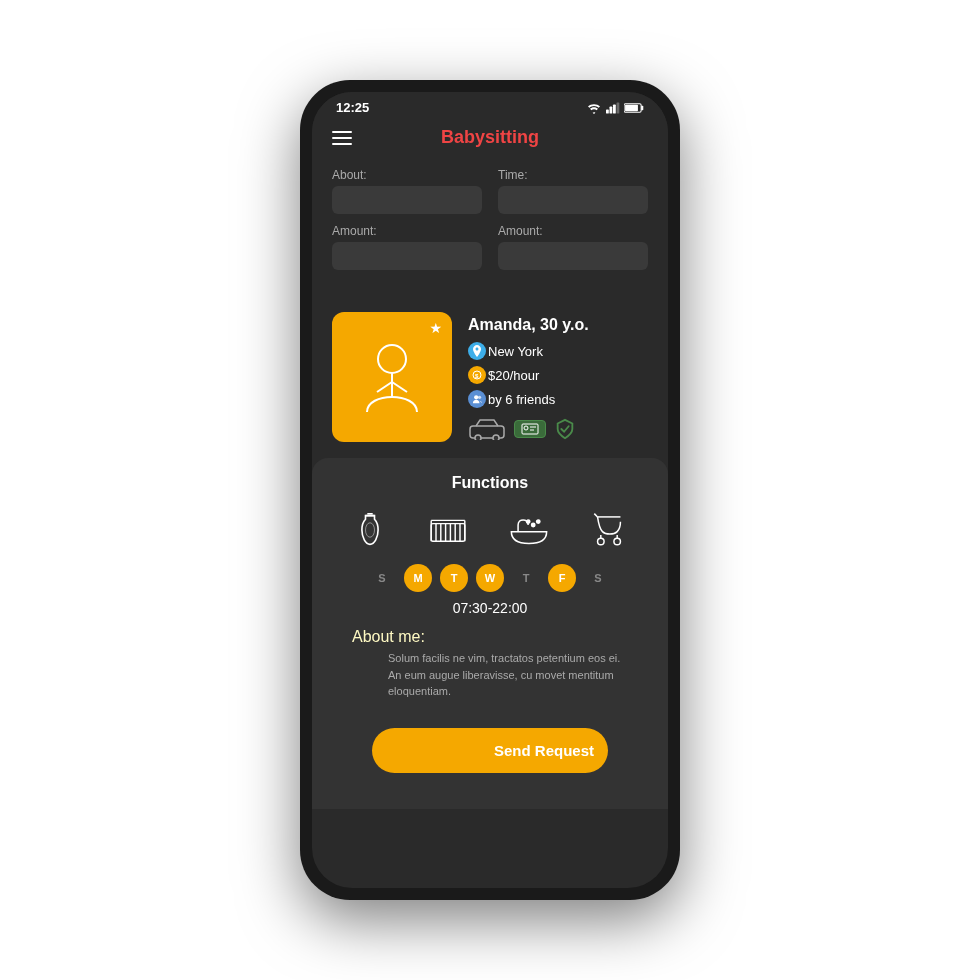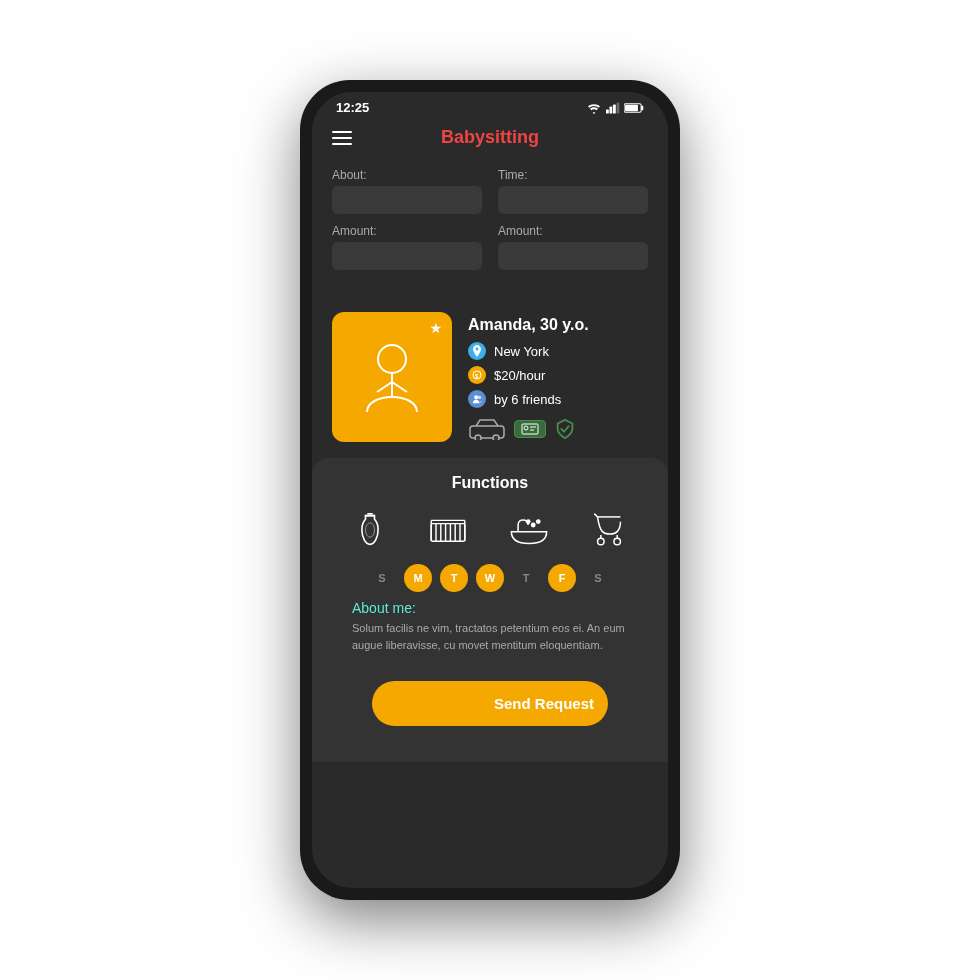--- a/index.html
+++ b/index.html
@@ -136,21 +136,21 @@
     }
     .profile-name {
       color: #ffffff;
       font-size: 16px;
       font-weight: 600;
       margin-bottom: 8px;
     }
     .profile-detail {
       display: flex;
       align-items: center;
-      gap: 8px;
+      gap: 2px;
       margin-bottom: 6px;
     }
     .detail-icon {
       width: 18px;
       height: 18px;
       border-radius: 50%;
       display: flex;
       align-items: center;
       justify-content: center;
       font-size: 10px;
@@ -222,28 +222,29 @@
       text-align: center;
       color: #ffffff;
       font-size: 14px;
       margin-bottom: 12px;
     }
     .about-section {
       padding: 0 20px 16px;
       background: #333333;
     }
     .about-title {
-      color: #5eead4;
-      font-size: 14px;
+      color: #fef9c3;
+      font-size: 16px;
       margin-bottom: 4px;
     }
     .about-text {
       color: #aaaaaa;
       font-size: 11px;
       line-height: 1.5;
+      margin-left: 36px;
     }
     .send-button-section {
       background: #333333;
       padding: 12px 40px 20px;
     }
     .send-button {
       width: 100%;
       background: #f5a800;
       color: #ffffff;
       border: none;
@@ -438,20 +439,21 @@
         <div class="days-row" id="days-row">
             <div class="day-circle">S</div>
             <div class="day-circle active">M</div>
             <div class="day-circle active">T</div>
             <div class="day-circle active">W</div>
             <div class="day-circle">T</div>
             <div class="day-circle active">F</div>
             <div class="day-circle">S</div>
           </div>
 
+        <div class="time-range">07:30-22:00</div>
 
         <div class="about-section">
           <div class="about-title">About me:</div>
           <div class="about-text">Solum facilis ne vim, tractatos petentium eos ei. An eum augue liberavisse, cu movet mentitum eloquentiam.</div>
         </div>
 
         <div class="send-button-section">
           <button class="send-button">Send Request</button>
         </div>
 

